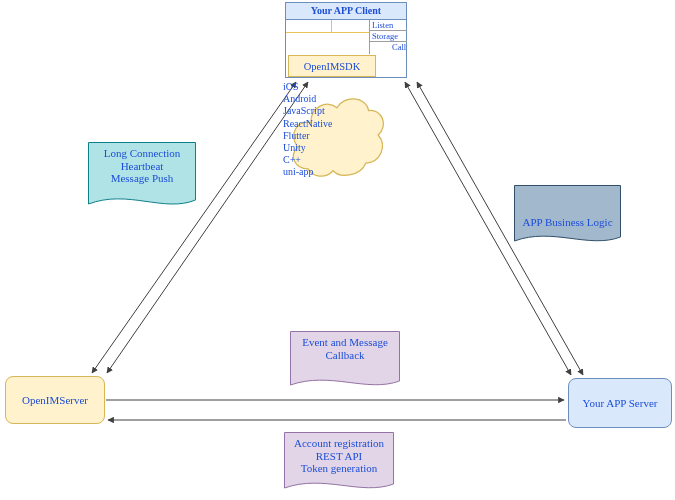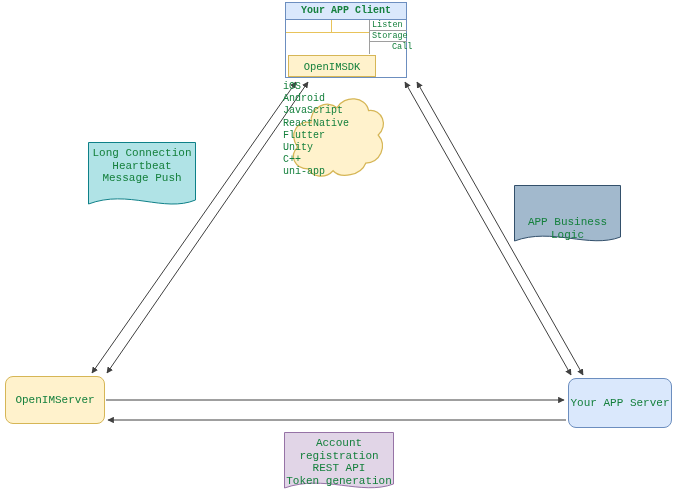--- a/index.html
+++ b/index.html
@@ -1,17 +1,17 @@
 <!DOCTYPE html>
 <html><head>
 <meta charset="utf-8">
 <style>
   html,body{margin:0;padding:0;background:#ffffff;}
   .stage{position:relative;width:675px;height:500px;background:#ffffff;
-         font-family:Liberation Mono, monospace;color:#15803d;overflow:hidden;}
+         font-family:Liberation Serif, serif;color:#1d4ed8;overflow:hidden;}
   .abs{position:absolute;}
 
   
   .box-yellow{background:#fff2cc;border:1px solid #d6b656;}
   .box-blue{background:#dae8fc;border:1px solid #6c8ebf;}
   .rounded{border-radius:8px;}
   .center-flex{display:flex;align-items:center;justify-content:center;text-align:center;}
 
   
   .client-box{left:285px;top:2px;width:122px;height:76px;background:#fff;
@@ -105,20 +105,29 @@
 
   <div class="abs note" style="left:514px;top:185px;width:107px;height:66px;">
     <svg class="fill-grayblue" viewBox="0 0 107 66" preserveAspectRatio="none">
       <path d="M0.5,0.5 L106.5,0.5 L106.5,52 C75,64 38,42 0.5,56 Z"></path>
     </svg>
     <div class="note-text" style="padding-top:31px;">
       <div>APP Business Logic</div>
     </div>
   </div>
 
+  <div class="abs note" style="left:290px;top:331px;width:110px;height:64px;">
+    <svg class="fill-purple" viewBox="0 0 110 64" preserveAspectRatio="none">
+      <path d="M0.5,0.5 L109.5,0.5 L109.5,50 C77,62 40,40 0.5,54 Z"></path>
+    </svg>
+    <div class="note-text" style="padding-top:5px;">
+      <div>Event and Message</div>
+      <div>Callback</div>
+    </div>
+  </div>
 
   <div class="abs note" style="left:284px;top:432px;width:110px;height:66px;">
     <svg class="fill-purple" viewBox="0 0 110 66" preserveAspectRatio="none">
       <path d="M0.5,0.5 L109.5,0.5 L109.5,52 C77,64 40,42 0.5,56 Z"></path>
     </svg>
     <div class="note-text" style="padding-top:5px;">
       <div>Account registration</div>
       <div>REST API</div>
       <div>Token generation</div>
     </div>

